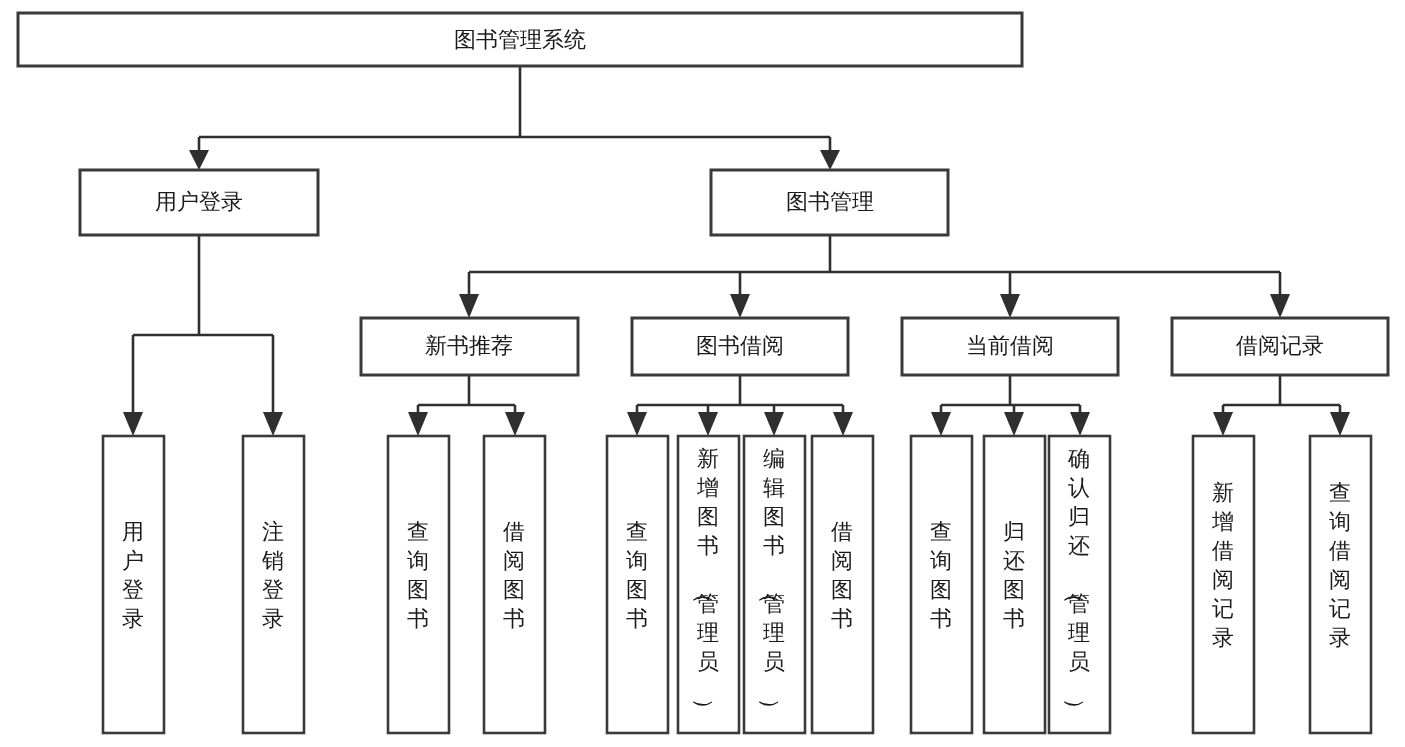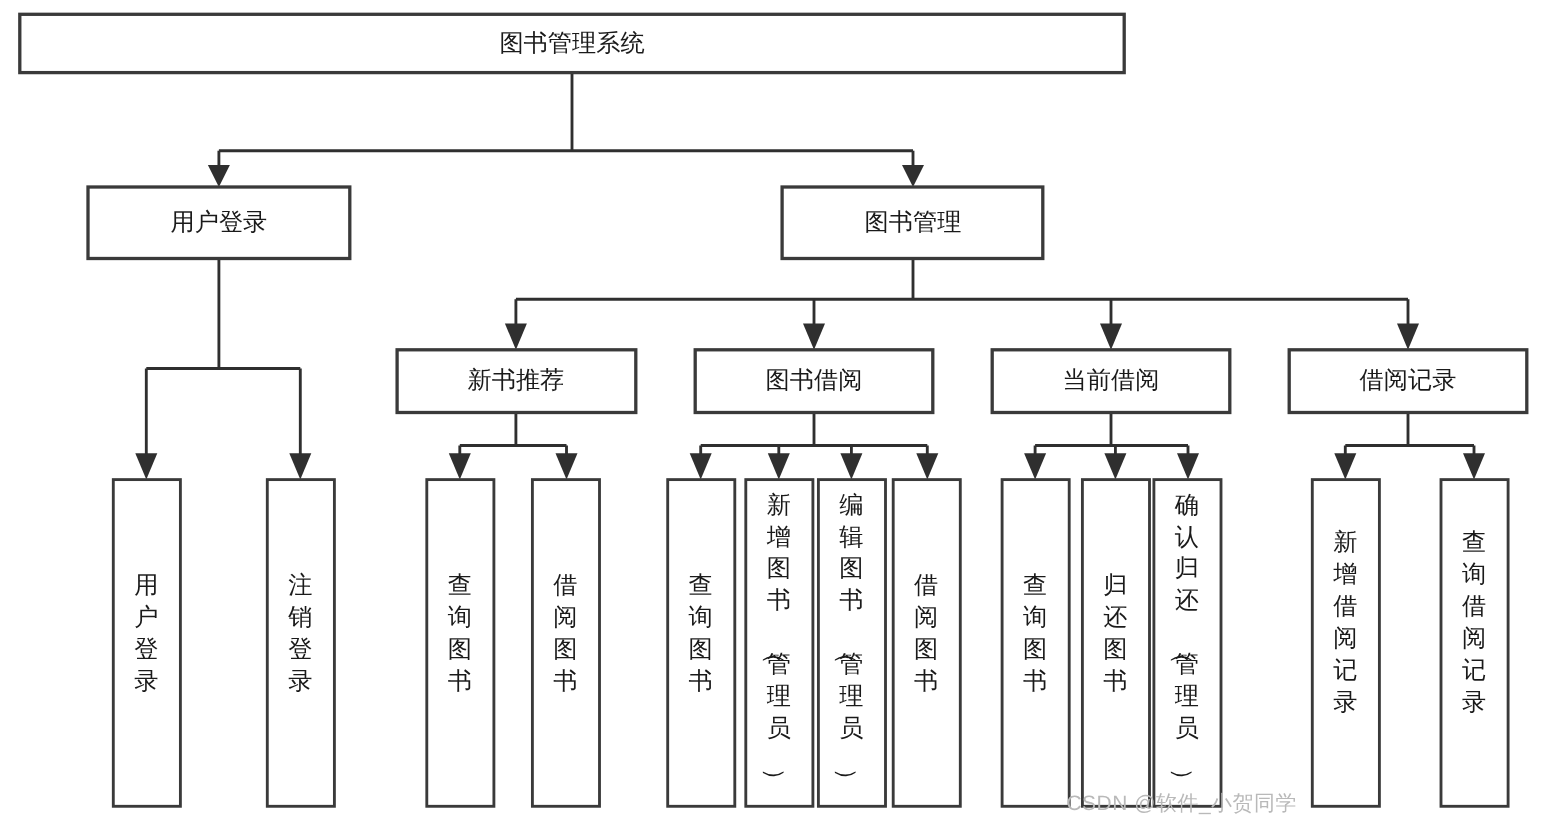--- a/index.html
+++ b/index.html
@@ -236,15 +236,14 @@
       </g>
 
       <g>
         <rect class="node-box-thin" x="1310" y="436" width="61" height="297"></rect>
         <text class="node-label-v" x="1340" y="500"><tspan x="1340" dy="0">查</tspan><tspan x="1340" dy="29">询</tspan><tspan x="1340" dy="29">借</tspan><tspan x="1340" dy="29">阅</tspan><tspan x="1340" dy="29">记</tspan><tspan x="1340" dy="29">录</tspan></text>
       </g>
 
     </g>
   </svg>
 
-  <div class="watermark-text">CSDN @软件_小贺同学</div>
 
 </div>
 
 </body></html>

